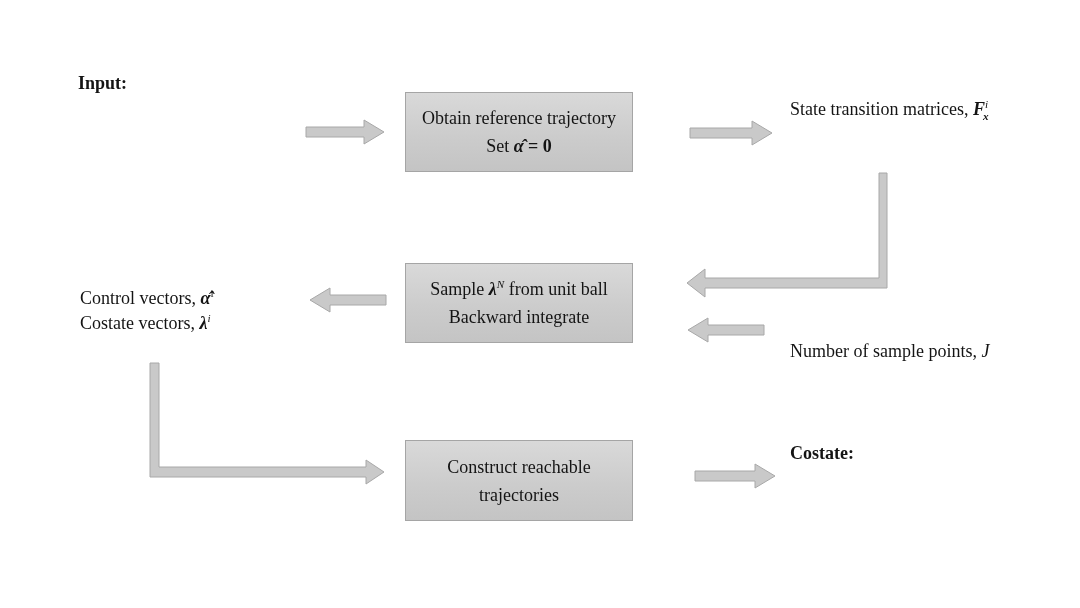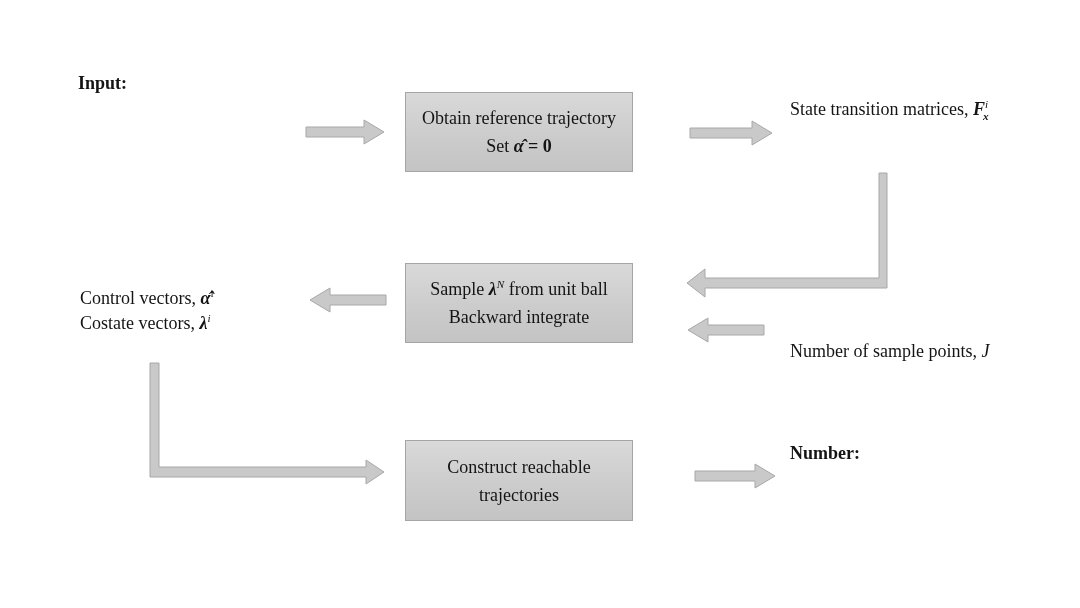--- a/index.html
+++ b/index.html
@@ -66,16 +66,16 @@
 
   <div class="block" style="left:790px;top:319px;margin-top:20px;">
     <div class="line">Number of sample points, <i>J</i></div>
   </div>
 
   <div class="flowbox" style="top:440px;height:81px;justify-content:center;">
     <div>Construct reachable trajectories</div>
   </div>
 
   <div class="block" style="left:790px;top:441px;">
-    <div class="line heading">Number:</div>
+    <div class="line heading">Costate:</div>
   </div>
 
 </div>
 
 </body></html>

